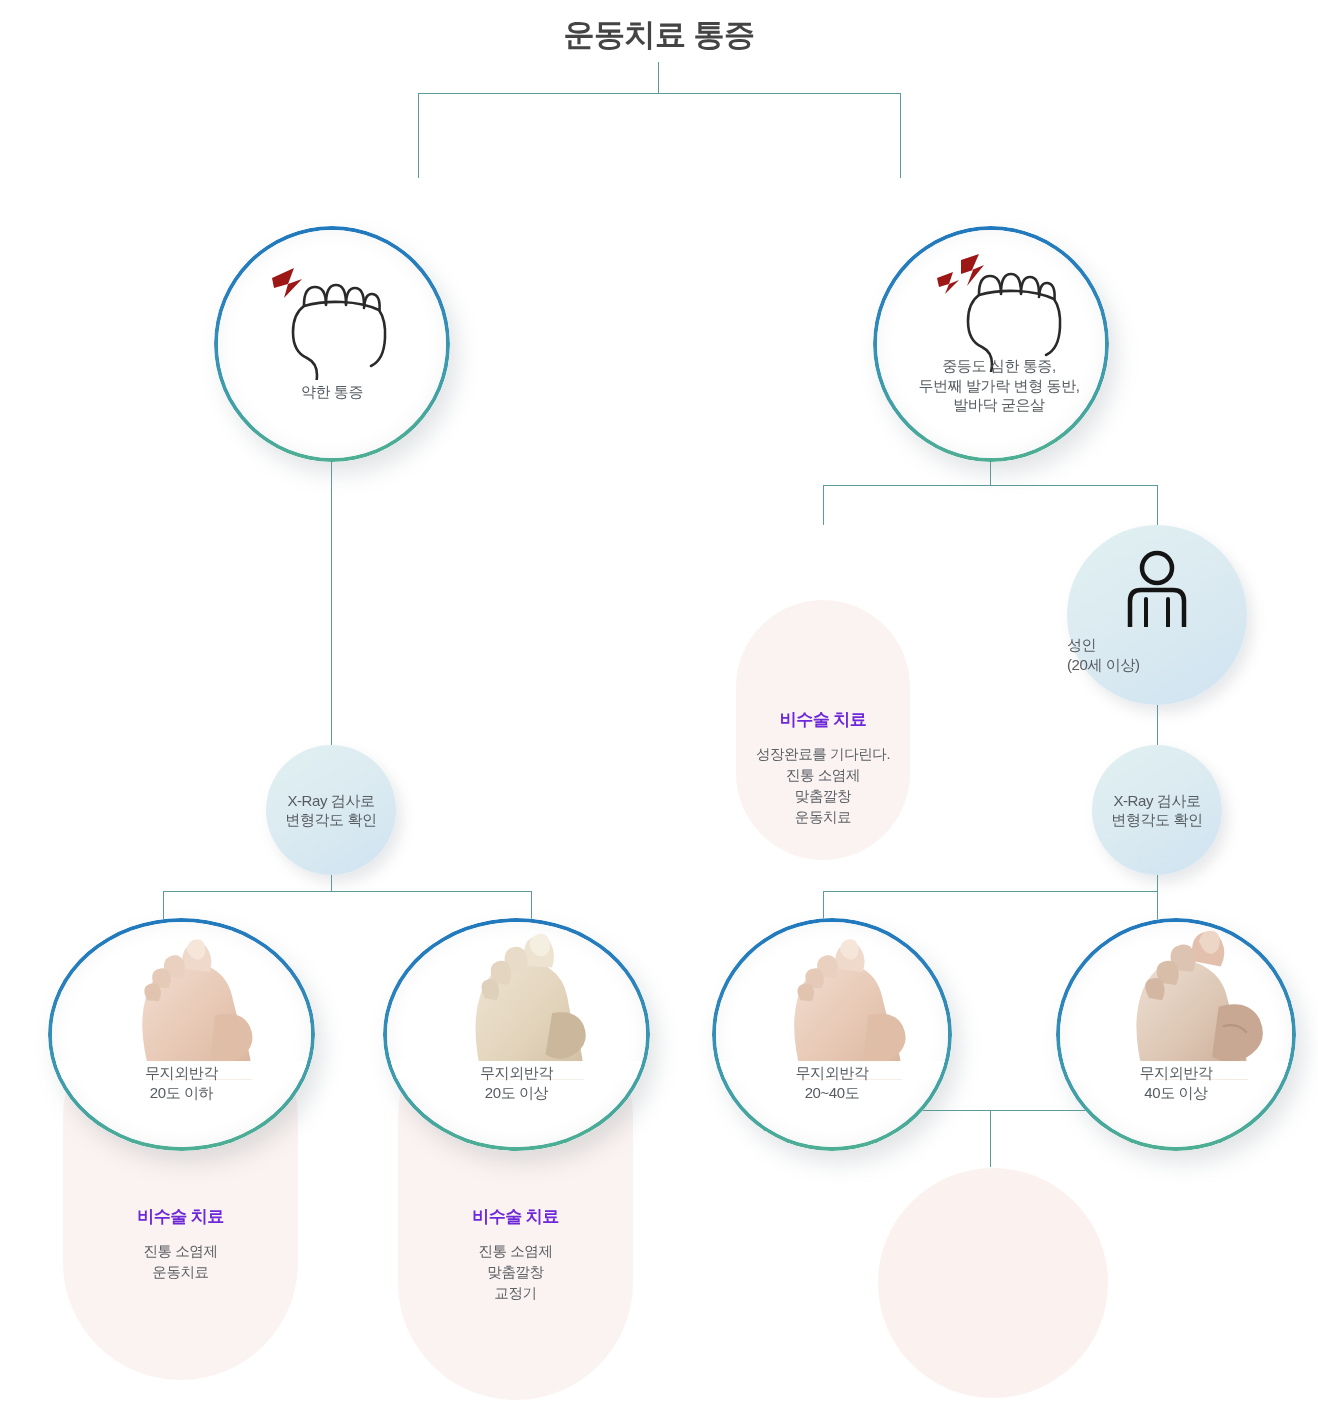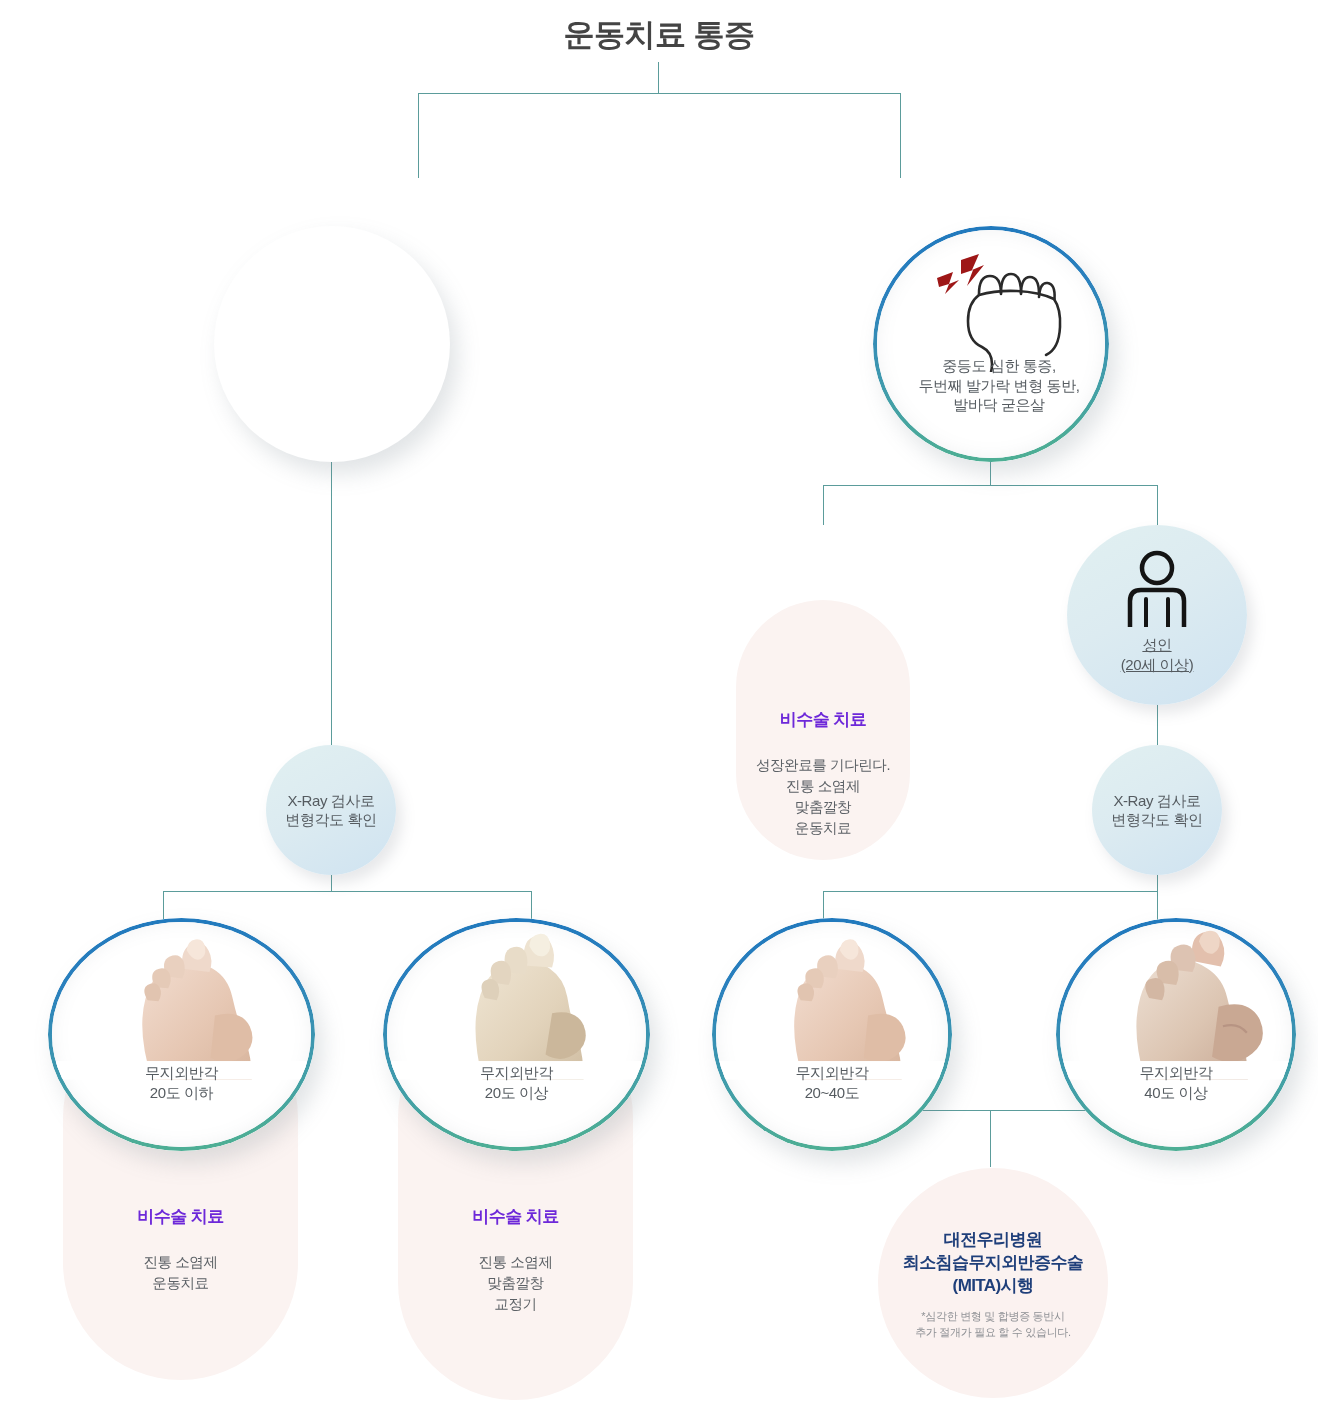--- a/index.html
+++ b/index.html
@@ -119,21 +119,21 @@
     text-align: center;
     z-index: 6;
   }
   .panel-title {
     font-size: 17px;
     font-weight: bold;
     color: #6d28d9;
     letter-spacing: -0.5px;
   }
   .panel-body {
-    margin-top: 24px;
+    margin-top: 13px;
     font-size: 14.5px;
     color: #5c6166;
     line-height: 1.45;
     letter-spacing: -0.4px;
   }
 
   
   .mita-circle {
     position: absolute;
     border-radius: 50%;
@@ -175,20 +175,37 @@
 <div id="stage">
 
   <div class="title">운동치료 통증</div>
 
   <div class="ln v" style="left:658px; top:62px; height:32px;"></div>
   <div class="ln h" style="left:418px; top:93px; width:483px;"></div>
   <div class="ln v" style="left:418px; top:93px; height:85px;"></div>
   <div class="ln v" style="left:900px; top:93px; height:85px;"></div>
 
   <div class="ring-shadow" style="left:214px; top:226px; width:236px; height:236px;"></div>
+  <div class="ring" style="left:214px; top:226px; width:236px; height:236px;">
+    <div class="inner">
+      <svg class="footicon" style="left:46px; top:30px;" width="130" height="120" viewBox="0 0 130 120">
+        <path d="M8 18 L30 8 L24 24 L38 19 L20 38 L24 24 L10 28 Z" fill="#9e1717"></path>
+        <g fill="none" stroke="#2a2a2a" stroke-width="2.6" stroke-linecap="round" stroke-linejoin="round">
+          <path d="M40 45 q0 -18 11 -18 q11 0 11 18"></path>
+          <path d="M62 44 q0 -19 10 -19 q10 0 10 19"></path>
+          <path d="M82 45 q0 -17 9 -17 q9 0 9 17"></path>
+          <path d="M100 48 q1 -15 8.5 -14 q8 1 7 16"></path>
+          <path d="M40 46 q-11 8 -11 26 q0 20 14 26 q10 5 10 17 q0 11 -6 17"></path>
+          <path d="M115 50 q7 10 6 28 q-1 22 -14 28"></path>
+          <path d="M40 46 q18 -5 38 -4 q22 1 37 8"></path>
+        </g>
+      </svg>
+      <div class="ring-label" style="position:absolute; left:0; right:0; top:152px;">약한 통증</div>
+    </div>
+  </div>
 
 
   <div class="ring-shadow" style="left:873px; top:226px; width:236px; height:236px;"></div>
   <div class="ring" style="left:873px; top:226px; width:236px; height:236px;">
     <div class="inner">
       <svg class="footicon" style="left:40px; top:22px;" width="150" height="120" viewBox="0 0 150 120">
         <path d="M20 26 L36 20 L32 32 L42 28 L28 42 L32 32 L22 35 Z" fill="#9e1717"></path>
         <path d="M44 8 L62 2 L55 18 L67 13 L50 34 L56 18 L44 22 Z" fill="#9e1717"></path>
         <g fill="none" stroke="#2a2a2a" stroke-width="2.6" stroke-linecap="round" stroke-linejoin="round">
           <path d="M62 42 q0 -18 11 -18 q11 0 11 18"></path>
@@ -240,21 +257,21 @@
   </div>
 
   <div class="badge" style="left:1067px; top:525px; width:180px; height:180px;">
     <div style="position:relative; width:100%; height:100%;">
       <svg class="personicon" style="left:55px; top:24px;" width="70" height="78" viewBox="0 0 70 78">
         <circle cx="35" cy="19" r="15" fill="none" stroke="#141414" stroke-width="4.5"></circle>
         <path d="M8 78 L8 52 q0 -11 11 -11 L51 41 q11 0 11 11 L62 78" fill="none" stroke="#141414" stroke-width="4.5" stroke-linecap="round"></path>
         <path d="M24 50 L24 78" fill="none" stroke="#141414" stroke-width="4" stroke-linecap="round"></path>
         <path d="M46 50 L46 78" fill="none" stroke="#141414" stroke-width="4" stroke-linecap="round"></path>
       </svg>
-      <div style="position:absolute; left:0; right:0; top:110px; text-align:center; color:#555b60; font-size:15px; line-height:1.3;text-decoration:underline;">
+      <div style="position:absolute; left:0; right:0; top:110px; text-align:left; color:#555b60; font-size:15px; line-height:1.3;">
         <div>성인</div>
         <div>(20세 이상)</div>
       </div>
     </div>
   </div>
 
   <div class="ln v" style="left:1157px; top:705px; height:40px;"></div>
 
   <div class="badge" style="left:1092px; top:745px; width:130px; height:130px;">
     <div>
@@ -391,25 +408,14 @@
         <div>무지외반각</div>
         <div>40도 이상</div>
       </div>
     </div>
   </div>
 
   <div class="ln h" style="left:830px; top:1110px; width:348px;"></div>
   <div class="ln v" style="left:990px; top:1110px; height:57px;"></div>
 
   <div class="mita-circle" style="left:878px; top:1168px; width:230px; height:230px;"></div>
-  <div class="mita-text" style="left:878px; top:1228px; width:230px;">
-    <div class="mita-title">
-      <div>대전우리병원</div>
-      <div>최소침습무지외반증수술</div>
-      <div>(MITA)시행</div>
-    </div>
-    <div class="mita-note">
-      <div>*심각한 변형 및 합병증 동반시</div>
-      <div>추가 절개가 필요 할 수 있습니다.</div>
-    </div>
-  </div>
 
 </div>
 
 </body></html>

